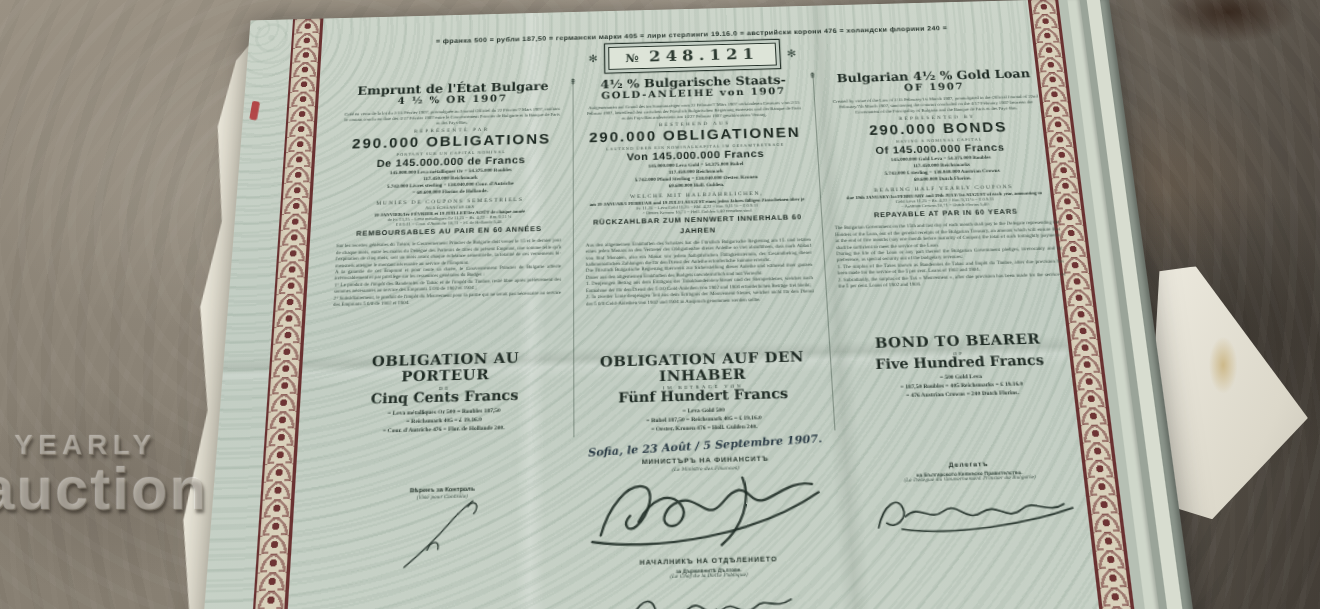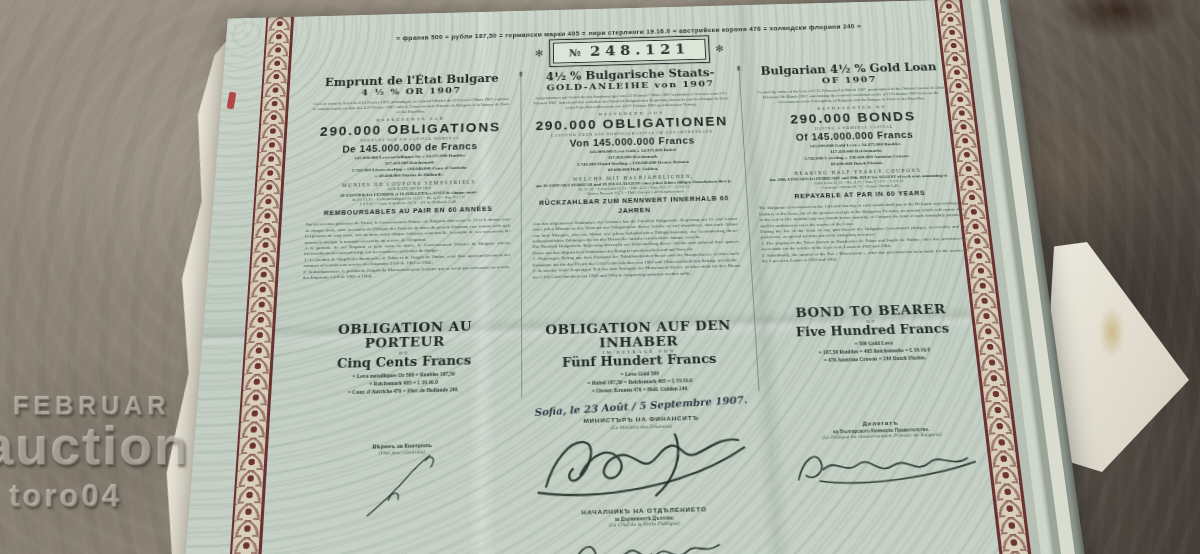--- a/index.html
+++ b/index.html
@@ -304,17 +304,16 @@
           </div>
         </div>
 
       </div>
     </div>
   </div>
 
   <div class="red-mark"></div>
 
   <div class="watermark">
-    <div class="wm1">FEBRUAR</div>
+    <div class="wm1">YEARLY</div>
     <div class="wm2">auction</div>
-    <div class="wm3">toro04</div>
   </div>
 </div>
 
 </body></html>

